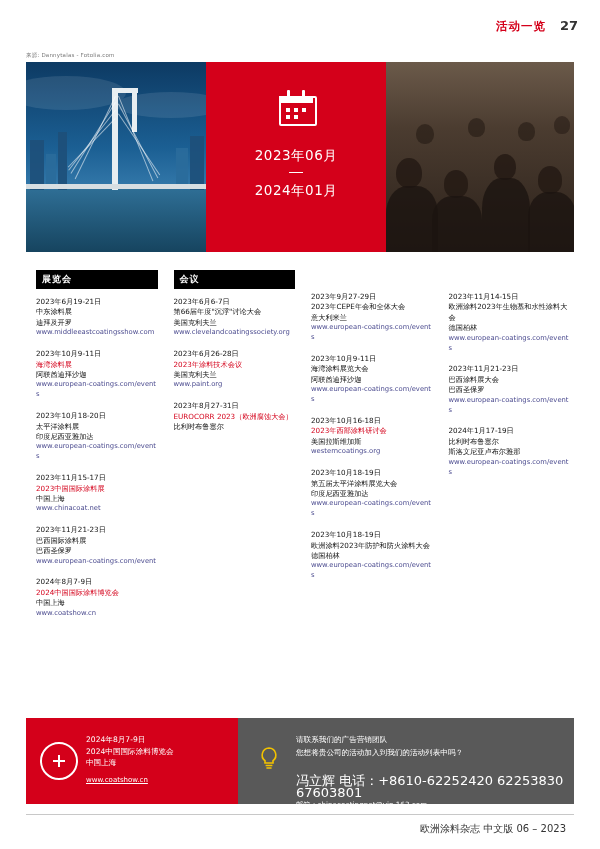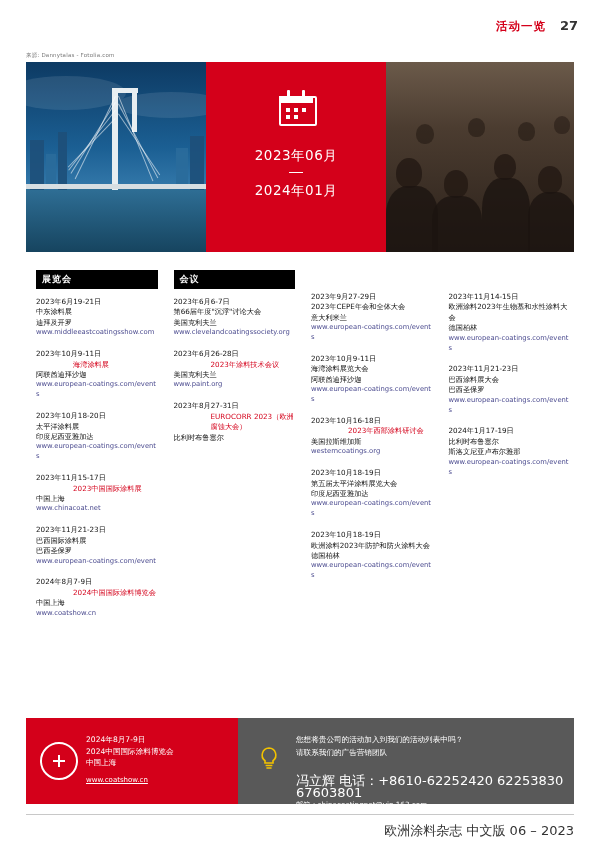--- a/index.html
+++ b/index.html
@@ -41,40 +41,40 @@
        background:linear-gradient(#6b5a4a 0%,#4b3c30 35%,#2b211a 100%);}
   .head{position:absolute;border-radius:50% 50% 45% 45%;background:#241a14;opacity:.85;}
   .shoulder{position:absolute;border-radius:40% 40% 0 0;background:#1b1410;opacity:.8;}
   
   .cols{position:absolute;top:270px;left:36px;width:534px;display:flex;gap:16px;}
   .col{width:124px;}
   .colhead{background:#000;color:#fff;font-size:9px;font-weight:bold;padding:3px 6px;margin-bottom:8px;letter-spacing:1px;}
   .entry{margin-bottom:11px;line-height:1.45;}
   .d{font-size:7.2px;color:#111;}
   .n{font-size:7.2px;color:#111;}
-  .n.red{color:#d4001a;margin-left:37px;}
+  .n.red{color:#d4001a;}
   .u{font-size:6.8px;color:#4b4b8f;word-break:break-all;}
   
   .promo{position:absolute;left:26px;top:718px;width:548px;height:86px;display:flex;}
   .promo-l{width:212px;background:#d4001a;position:relative;}
   .promo-r{width:336px;background:#595959;position:relative;}
   .promo-circle{position:absolute;left:14px;top:24px;width:34px;height:34px;border-radius:50%;
     border:2px solid #fff;color:#fff;display:flex;align-items:center;justify-content:center;}
   .promo-l-txt{position:absolute;left:60px;top:16px;color:#fff;}
   .promo-l-txt div{font-size:7.6px;line-height:11.5px;}
   .promo-l-txt .lnk{font-size:7px;text-decoration:underline;margin-top:6px;}
   .bulb{position:absolute;left:16px;top:26px;width:30px;height:30px;}
   .promo-r-txt{position:absolute;left:58px;top:16px;color:#fff;}
   .promo-r-txt .q{font-size:7.6px;line-height:12.5px;}
   .promo-r-txt .c{font-size:13px;line-height:12px;margin-top:16px;}
   .promo-r-txt .m{font-size:7.2px;line-height:12px;}
   
   .footer{position:absolute;left:0;right:0;top:814px;height:35px;}
   .footer-line{position:absolute;left:26px;right:26px;top:0;height:1px;background:#c8c8c8;}
-  .footer-txt{position:absolute;right:26px;top:8px;font-size:13px;color:#333;}
+  .footer-txt{position:absolute;right:34px;top:8px;font-size:10px;color:#333;}
 </style>
 </head>
 <body>
 
 <div class="page">
 
   <div class="hdr">
     <div class="hdr-title">活动一览</div>
     <div class="hdr-page">27</div>
   </div>
@@ -271,22 +271,22 @@
       </div>
     </div>
     <div class="promo-r">
       <div class="bulb">
         <svg width="30" height="30" viewBox="0 0 30 30" aria-hidden="true">
           <path d="M15 4 a7 7 0 0 0 -4 12.6 V19 h8 v-2.4 A7 7 0 0 0 15 4 z" fill="none" stroke="#f2c200" stroke-width="1.6"></path>
           <path d="M11.6 21.5 h6.8 M12.4 24 h5.2" stroke="#f2c200" stroke-width="1.6"></path>
         </svg>
       </div>
       <div class="promo-r-txt">
+        <div class="q">请联系我们的广告营销团队</div>
         <div class="q">您想将贵公司的活动加入到我们的活动列表中吗？</div>
-        <div class="q">请联系我们的广告营销团队</div>
         <div class="c">冯立辉  电话：+8610-62252420   62253830  67603801</div>
         <div class="m">邮箱：chinacoatingnet@vip.163.com</div>
       </div>
     </div>
   </div>
 
   <div class="footer">
     <div class="footer-line"></div>
     <div class="footer-txt">欧洲涂料杂志 中文版 06 – 2023</div>
   </div>

